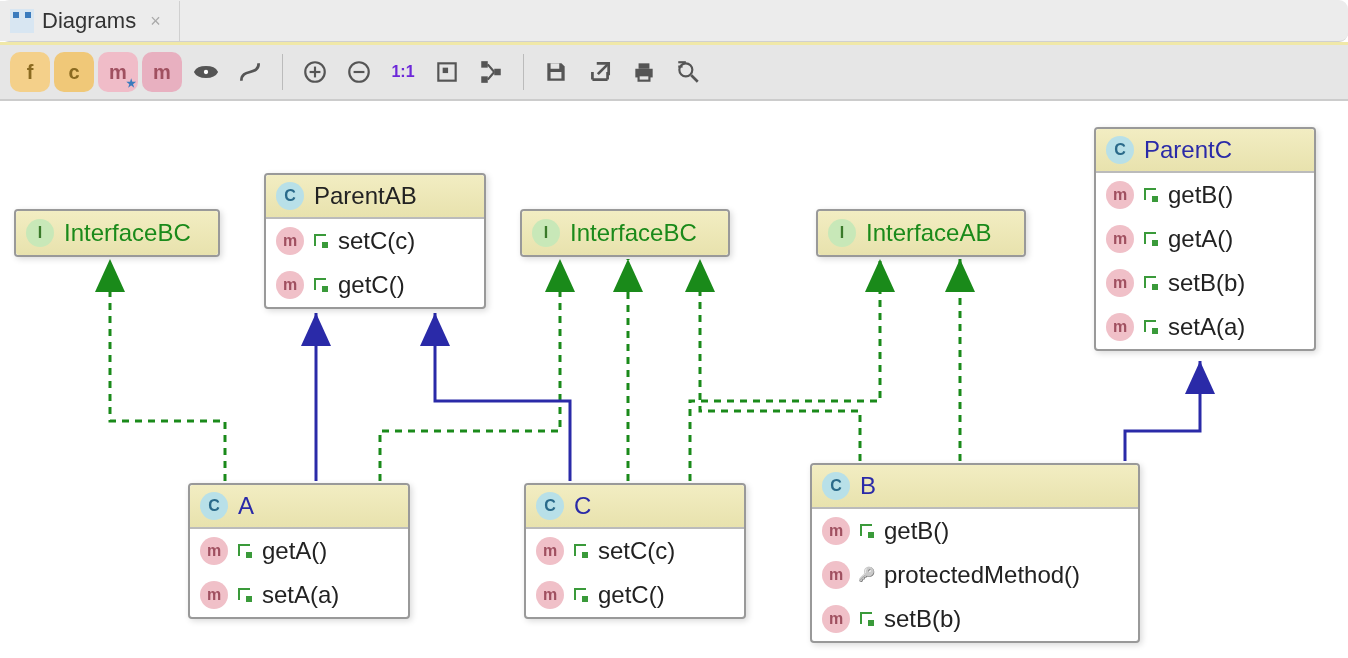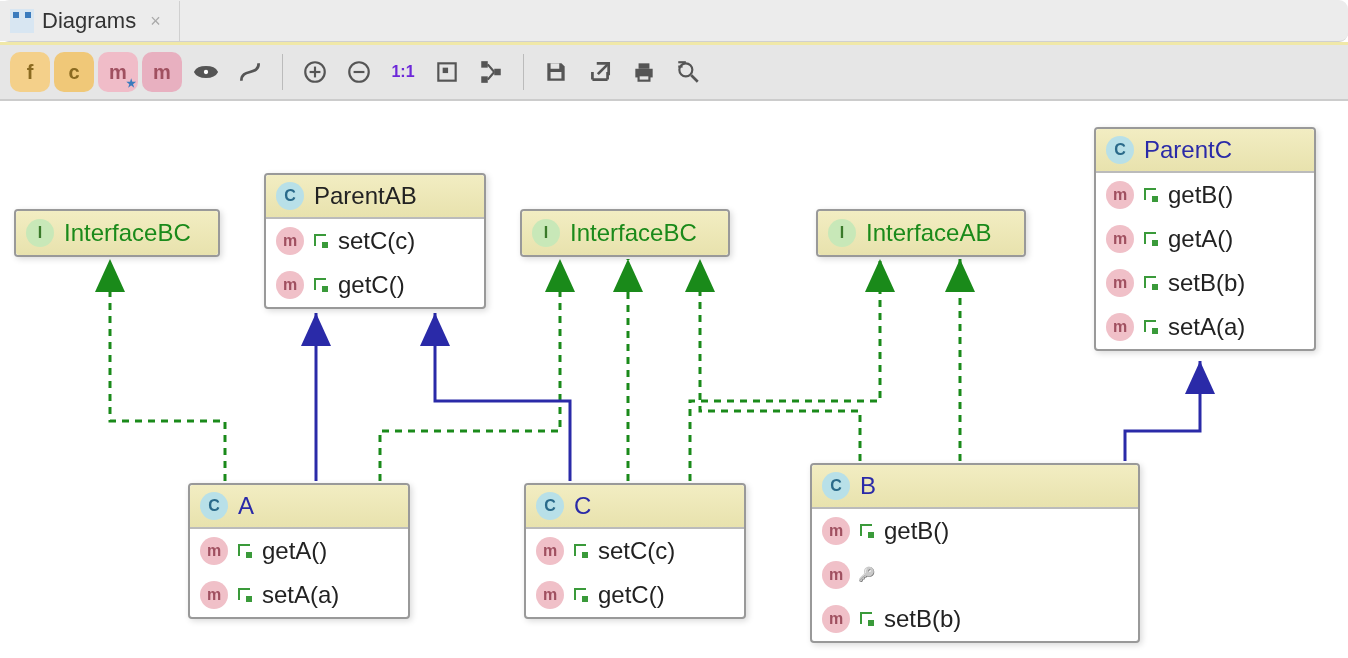--- a/index.html
+++ b/index.html
@@ -288,20 +288,21 @@
     <span>B</span>
   </div>
   <div class="umlrow">
         <span class="badge M">m</span>
         <span class="vis pub"></span>
         <span>getB()</span>
       </div>
   <div class="umlrow">
         <span class="badge M">m</span>
         <span class="vis prot"></span>
+        <span>protectedMethod()</span>
       </div>
   <div class="umlrow">
         <span class="badge M">m</span>
         <span class="vis pub"></span>
         <span>setB(b)</span>
       </div>
 </div>
 
 </div>
 

